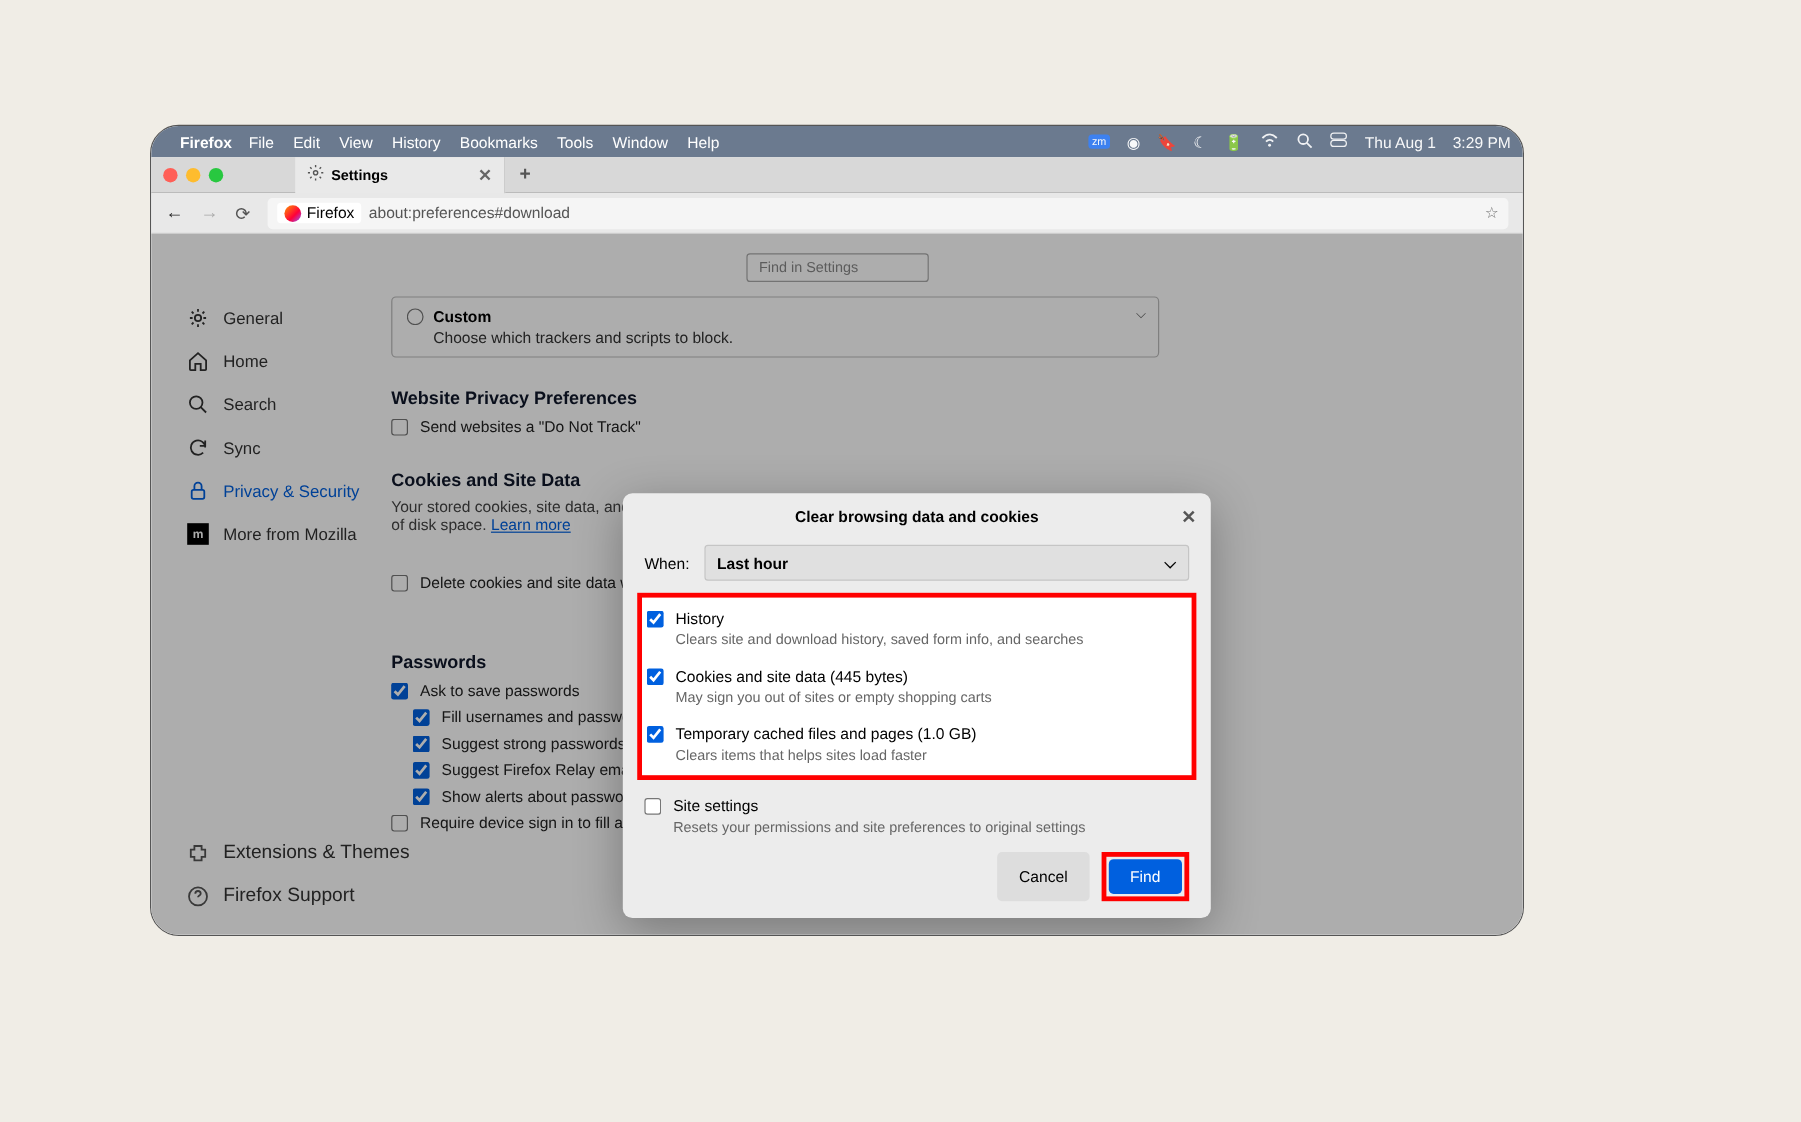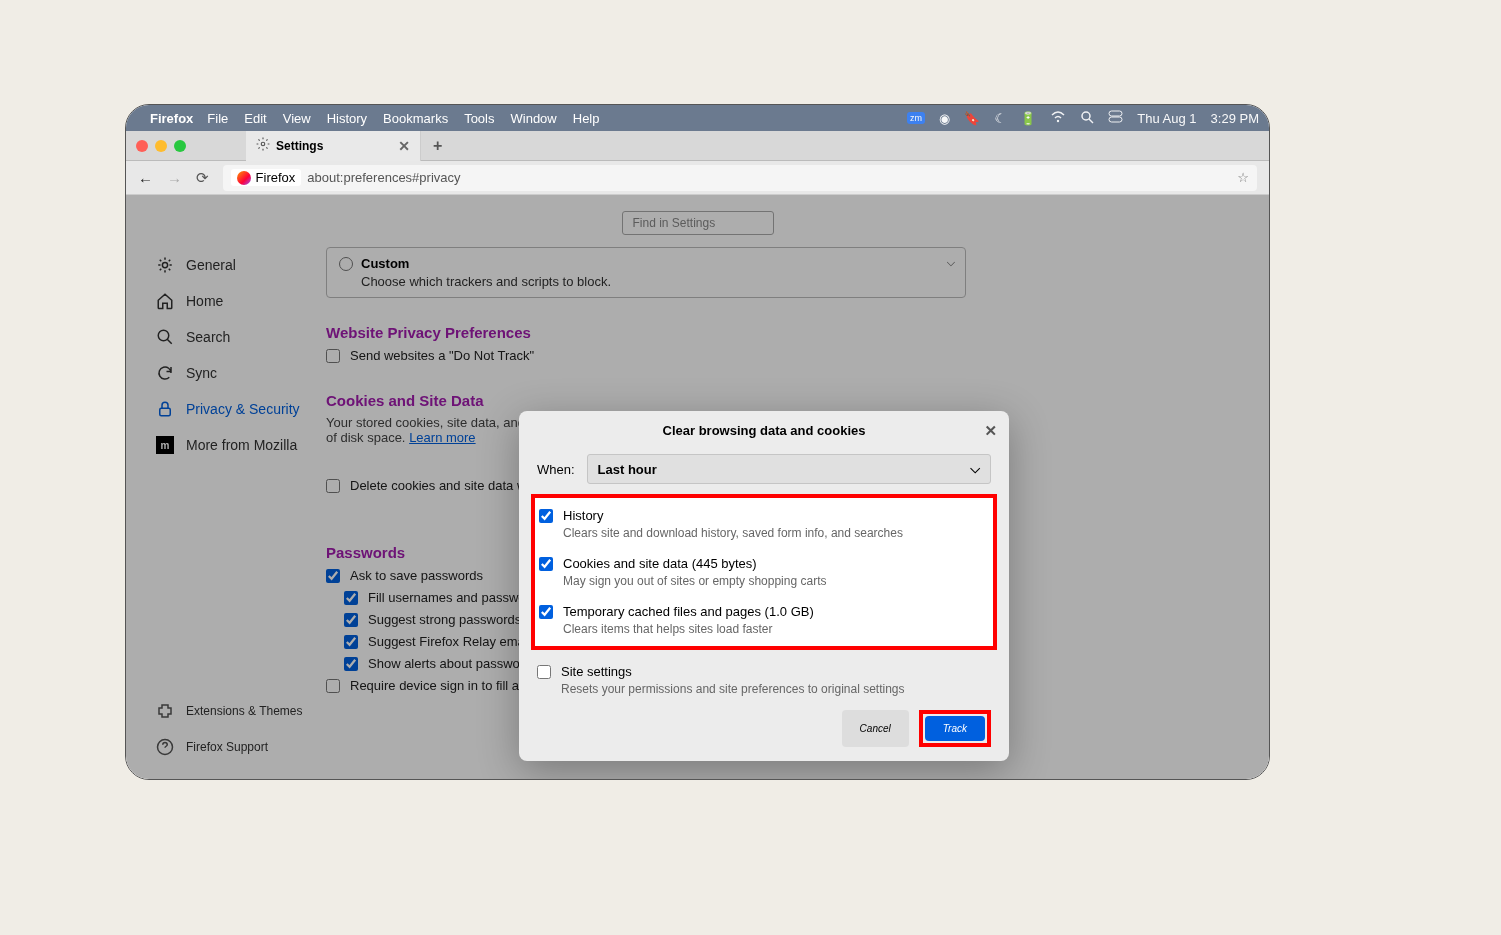--- a/index.html
+++ b/index.html
@@ -38,29 +38,29 @@
 
 .content { position: relative; height: calc(100% - 90px); background: #fff; }
 .find-settings { position: absolute; top: 16px; left: 50%; transform: translateX(-50%); background: #fff; border: 1px solid #aaa; border-radius: 3px; padding: 4px 10px; font-size: 12px; color: #888; width: 152px; }
 
 
 .sidebar { position: absolute; left: 30px; top: 52px; width: 170px; }
 .side-item { display: flex; align-items: center; gap: 12px; padding: 9px 0; font-size: 14px; color: #333; }
 .side-item.active { color: #0060df; }
 .side-item svg { width: 18px; height: 18px; flex-shrink: 0; }
 .sidebar-bottom { position: absolute; left: 30px; bottom: 14px; }
-.sidebar-bottom .side-item { font-size: 12px; }
+.sidebar-bottom .side-item { font-size: 16px; }
 
 
 .main-settings { position: absolute; left: 200px; top: 52px; width: 640px; }
 .custom-box { border: 1px solid #bbb; border-radius: 4px; padding: 8px 12px; margin-bottom: 26px; position: relative; }
 .custom-radio { display: flex; align-items: center; gap: 8px; font-size: 13px; font-weight: 600; }
 .custom-desc { font-size: 13px; color: #333; margin-top: 3px; margin-left: 22px; }
 .chev { position: absolute; right: 10px; top: 8px; font-size: 11px; color: #666; }
-.section-title { font-size: 15px; font-weight: 600; margin-bottom: 6px; color: #a21caf; }
+.section-title { font-size: 15px; font-weight: 600; margin-bottom: 6px; color: #0f172a; }
 .section-desc { font-size: 13px; color: #444; margin-bottom: 4px; }
 .learn-more { color: #0060df; text-decoration: underline; font-size: 13px; }
 .check-row { display: flex; align-items: center; gap: 10px; font-size: 13px; color: #222; margin: 7px 0; }
 .check-row.indent { margin-left: 18px; }
 input[type="checkbox"] { width: 14px; height: 14px; accent-color: #0060df; }
 input[type="radio"] { width: 14px; height: 14px; }
 .spacer-block { height: 22px; }
 
 
 .overlay { position: absolute; inset: 0; background: rgba(0,0,0,0.32); }
@@ -71,21 +71,21 @@
 .dialog-close { position: absolute; right: 12px; font-size: 15px; color: #555; }
 .dialog-row { display: flex; align-items: center; padding: 4px 18px; gap: 12px; margin-bottom: 6px; }
 .dialog-label { font-size: 13px; }
 .dialog-select { flex: 1; background: #e0e0e0; border: 1px solid #c5c5c5; border-radius: 3px; padding: 6px 10px; font-size: 13px; font-weight: 600; display: flex; justify-content: space-between; align-items: center; }
 .dialog-options { padding: 0 18px; }
 .opt-group { padding: 8px 0; }
 .opt-head { display: flex; align-items: center; gap: 10px; font-size: 13px; }
 .opt-desc { font-size: 12px; color: #666; margin-left: 24px; margin-top: 3px; }
 .highlight-box { border: 4px solid #ff0000; background: #fff; padding: 2px 4px; margin: 0 -6px 6px -6px; }
 .dialog-buttons { display: flex; justify-content: flex-end; gap: 10px; padding: 6px 18px 0 18px; }
-.btn { padding: 7px 18px; border-radius: 4px; font-size: 10px; border: none; font-style: italic; }
+.btn { padding: 7px 18px; border-radius: 4px; font-size: 13px; border: none; }
 .btn-cancel { background: #ddd; }
 .btn-clear { background: #0060df; color: #fff; font-weight: 500; }
 .clear-highlight { border: 4px solid #ff0000; padding: 2px; }
 
 .moz-icon { width: 18px; height: 18px; background: #000; color: #fff; font-size: 10px; font-weight: bold; display: flex; align-items: center; justify-content: center; }
 .ff-dot { width: 14px; height: 14px; border-radius: 50%; background: linear-gradient(135deg, #ff9500, #ff0039 60%, #9059ff); display: inline-block; }
 </style>
 </head>
 <body>
 
@@ -153,21 +153,21 @@
 
   <div class="urlbar">
     <span class="urlbar-btn" style="color:#222;">←</span>
     <span class="urlbar-btn" style="color:#aaa;">→</span>
     <span class="urlbar-btn">⟳</span>
     <div class="url-input">
       <span class="url-prefix">
         <span class="ff-dot"></span>
         <span>Firefox</span>
       </span>
-      <span class="url-text">about:preferences#privacy</span>
+      <span class="url-text">about:preferences#download</span>
       <span class="star-icon">☆</span>
     </div>
   </div>
 
   <div class="content">
     <div class="find-settings">Find in Settings</div>
 
     <div class="sidebar">
       <div class="side-item">
         <svg viewBox="0 0 24 24">
@@ -320,19 +320,19 @@
               <input type="checkbox" style="">
               <span>Site settings</span>
             </div>
           <div class="opt-desc">Resets your permissions and site preferences to original settings</div>
         </div>
       </div>
 
       <div class="dialog-buttons">
         <button class="btn btn-cancel">Cancel</button>
         <div class="clear-highlight">
-          <button class="btn btn-clear">Track</button>
+          <button class="btn btn-clear">Find</button>
         </div>
       </div>
     </div>
 
   </div>
 </div>
 
 </body></html>

